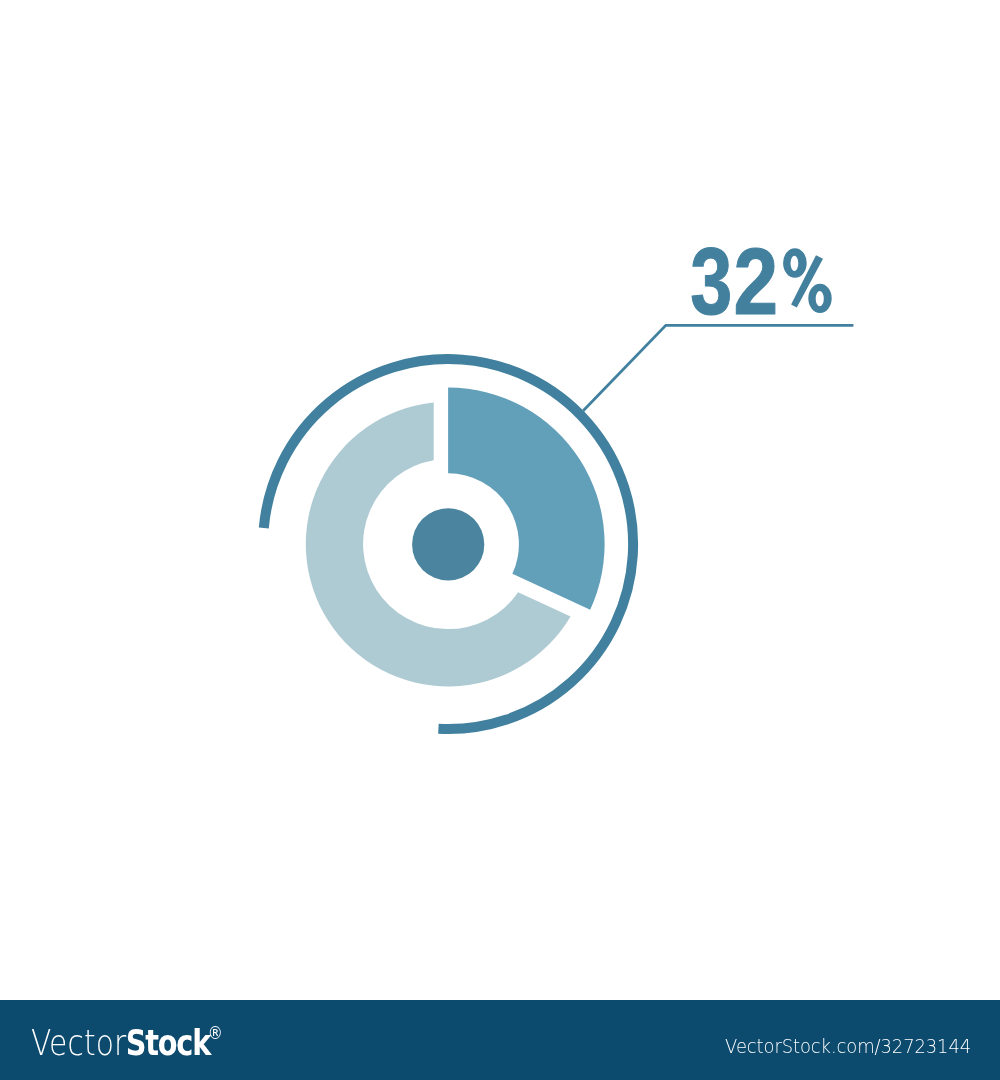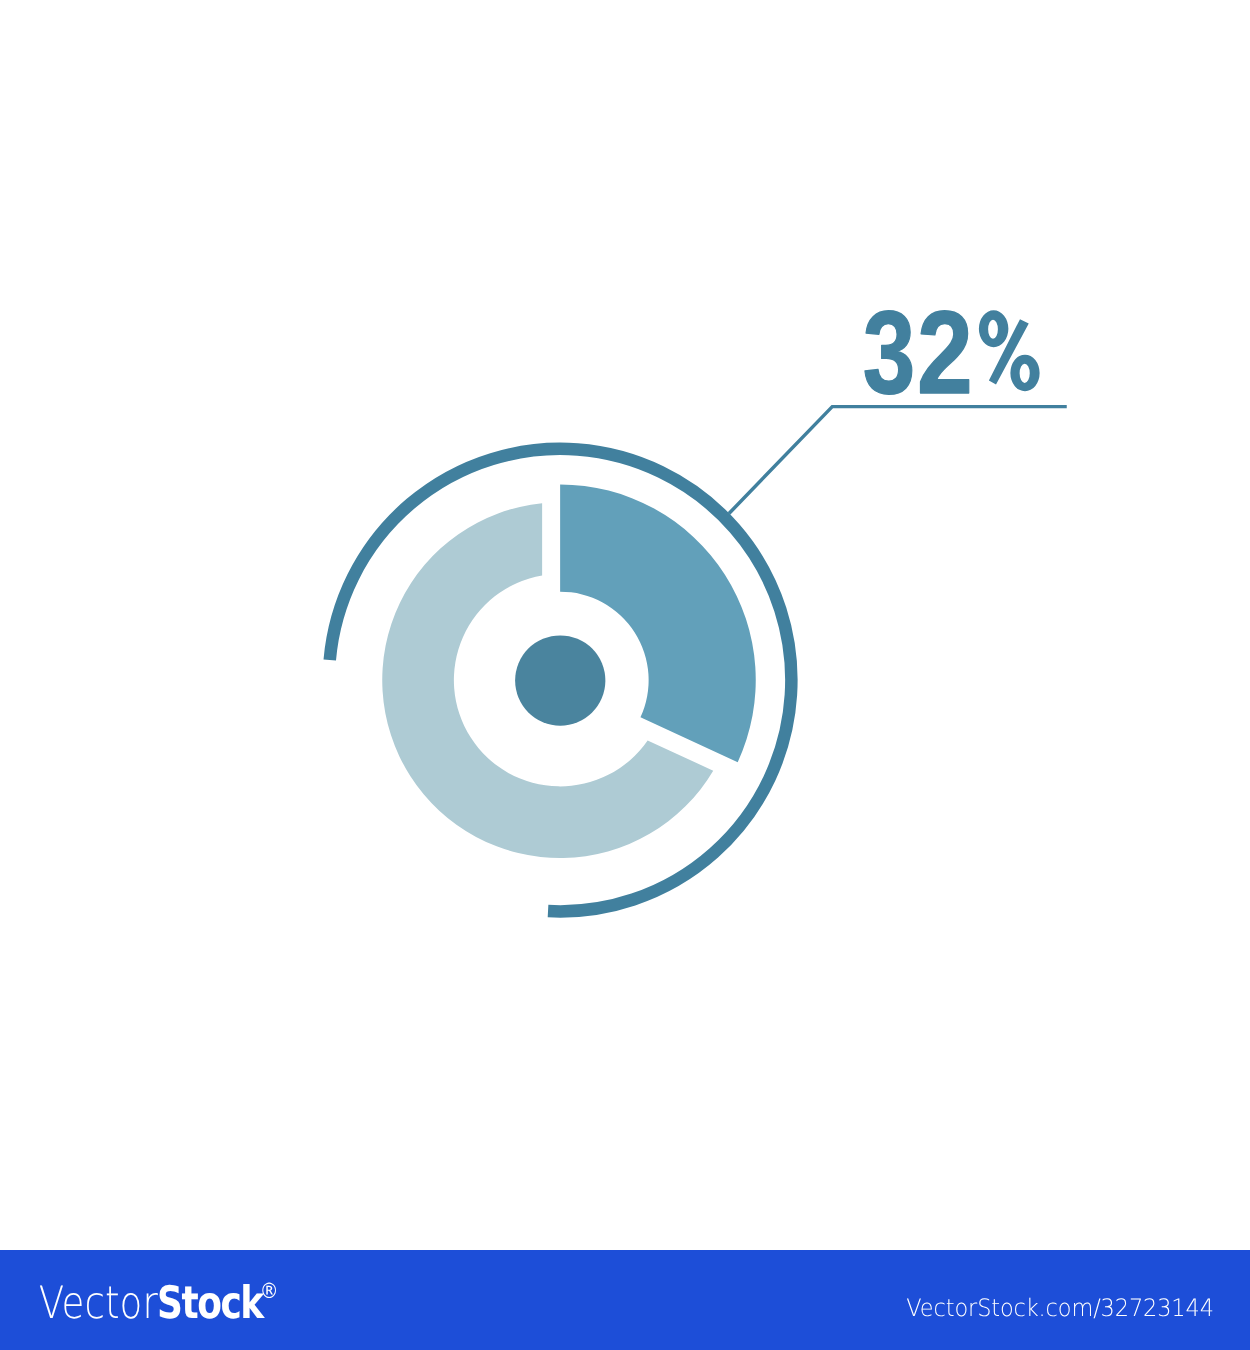--- a/index.html
+++ b/index.html
@@ -1,21 +1,21 @@
 <!DOCTYPE html>
 <html><head>
 <meta charset="utf-8">
 <title>32 percent pie chart infographic</title>
 <style>
   html,body{margin:0;padding:0;}
   body{width:1000px;height:1080px;background:#ffffff;overflow:hidden;
        font-family:"Liberation Sans",sans-serif;}
   .stage{position:relative;width:1000px;height:1080px;background:#ffffff;overflow:hidden;}
   .artboard{position:absolute;left:0;top:0;width:1000px;height:1000px;}
-  .footer{position:absolute;left:0;top:1000px;width:1000px;height:80px;background:#1d4ed8;}
+  .footer{position:absolute;left:0;top:1000px;width:1000px;height:80px;background:#0c4a6e;}
   .wm-left{position:absolute;left:31px;top:22px;display:flex;align-items:baseline;
            transform:scaleX(0.885);transform-origin:left center;white-space:nowrap;}
   .wm-v{font-family:"DejaVu Sans",sans-serif;font-weight:200;font-size:35.8px;color:#ffffff;
         letter-spacing:0.1px;display:inline-block;transform:scaleX(0.939);transform-origin:left center;}
   .wm-s{font-family:"DejaVu Sans",sans-serif;font-weight:700;font-size:35.8px;color:#ffffff;
         letter-spacing:-1.5px;display:inline-block;transform:scaleX(0.908);transform-origin:left center;
         margin-left:-8px;}
   .wm-r{font-family:"DejaVu Sans",sans-serif;font-weight:400;font-size:17px;color:#ffffff;
         position:relative;top:-16px;margin-left:-12px;}
   .wm-right{position:absolute;right:28.5px;top:34.5px;font-size:19.2px;color:#ffffff;white-space:nowrap;

